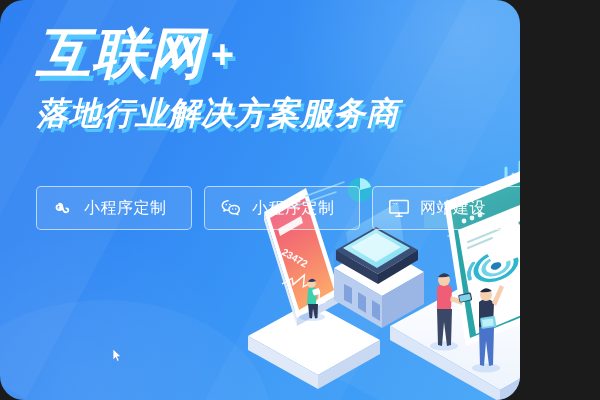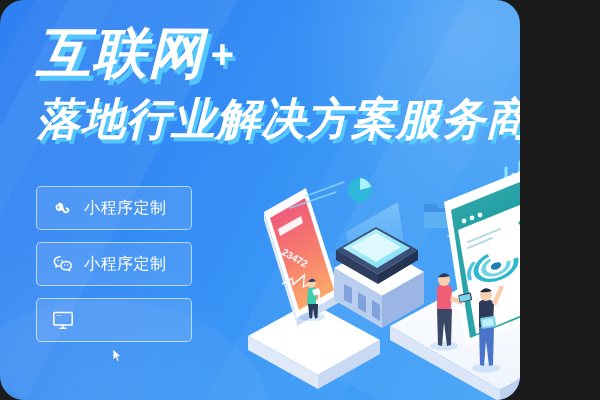--- a/index.html
+++ b/index.html
@@ -27,24 +27,24 @@
 
   
   .headline{position:absolute;left:36px;top:26px;z-index:6;}
   .h-line{
     font-weight:bold;font-style:italic;color:#ffffff;white-space:nowrap;
     letter-spacing:1px;line-height:1;
   }
   .h1{font-size:55px;text-shadow:4px 5px 0 rgba(86,208,255,.85);}
   .h1 .plus{font-size:40px;font-weight:bold;letter-spacing:0;margin-left:6px;
             text-shadow:3px 4px 0 rgba(86,208,255,.85);vertical-align:4px;}
-  .h2{font-size:44px;margin-top:16px;text-shadow:3px 4px 0 rgba(86,208,255,.85);}
+  .h2{font-size:32px;margin-top:16px;text-shadow:3px 4px 0 rgba(86,208,255,.85);}
 
   
-  .pills{position:absolute;left:36px;top:186px;z-index:6;display:flex;flex-direction:column;gap:12px;}
+  .pills{position:absolute;left:36px;top:186px;z-index:6;display:flex;flex-direction:row;gap:12px;}
   .pill{
     width:156px;height:44px;border:1px solid rgba(255,255,255,.62);border-radius:5px;
     background:rgba(255,255,255,.10);display:flex;align-items:center;gap:9px;padding:0 0 0 14px;
     color:#fff;cursor:pointer;
   }
   .pill .ico{width:24px;height:24px;flex:0 0 24px;display:flex;align-items:center;justify-content:center;}
   .pill .ico svg{display:block;}
   .pill .lbl{font-size:16px;letter-spacing:.5px;white-space:nowrap;}
 
   
@@ -103,20 +103,21 @@
     <div class="pill">
       <span class="ico">
         <svg width="24" height="24" viewBox="0 0 24 24" fill="none" stroke="#ffffff" stroke-width="1.5">
           <rect x="2.8" y="4.6" width="18.4" height="12.4" rx="1.1"></rect>
           <path d="M9 20.2h6M12 17v3.2" stroke-linecap="round"></path>
           <circle cx="6.1" cy="7.5" r=".55" fill="#ffffff" stroke="none"></circle>
           <circle cx="7.8" cy="7.5" r=".55" fill="#ffffff" stroke="none"></circle>
           <circle cx="9.5" cy="7.5" r=".55" fill="#ffffff" stroke="none"></circle>
         </svg>
       </span>
+      <span class="lbl">网站建设</span>
     </div>
 
   </div>
 
   <div class="illus">
     <svg width="352" height="250" viewBox="0 0 352 250">
       <defs>
         <linearGradient id="gPhone" x1="0" y1="0" x2="0.35" y2="1">
           <stop offset="0%" stop-color="#ee4f80"></stop>
           <stop offset="55%" stop-color="#f5786f"></stop>

